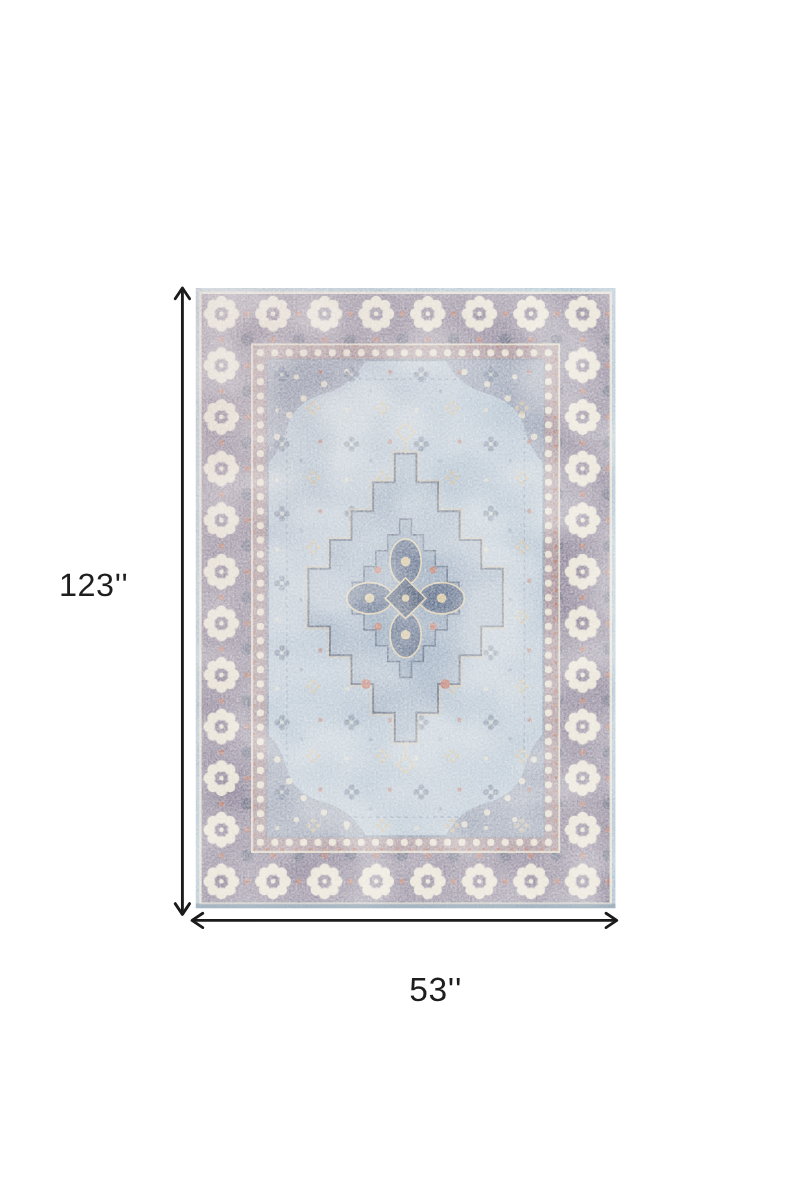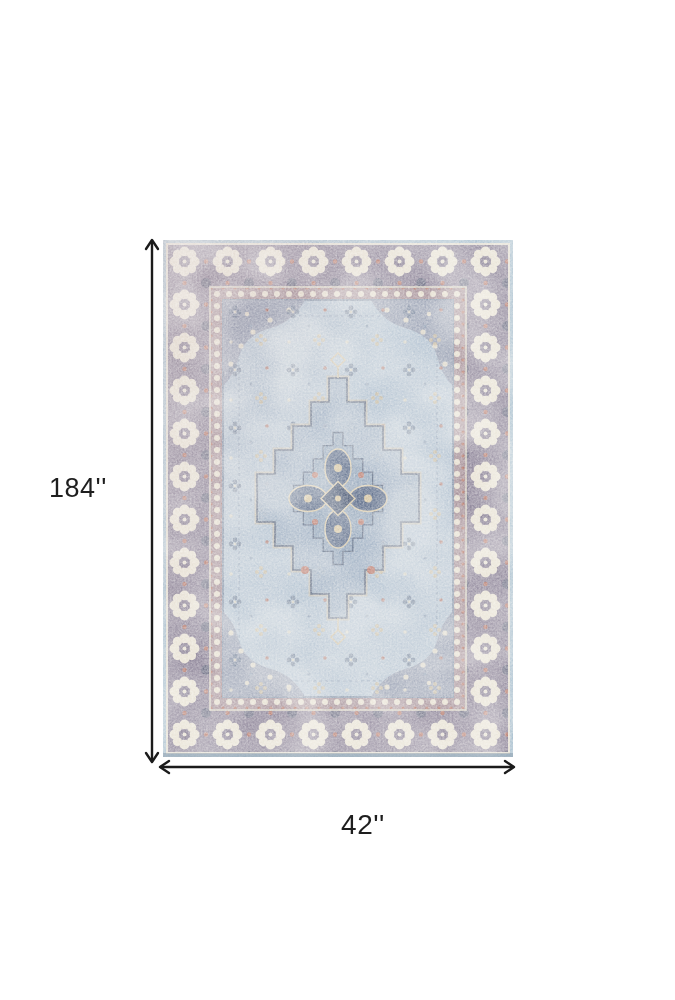--- a/index.html
+++ b/index.html
@@ -223,17 +223,17 @@
   </svg>
 
   <svg class="h-arrow" viewBox="0 0 364 16" xmlns="http://www.w3.org/2000/svg" aria-hidden="true">
     <g stroke="#1b1b1b" stroke-width="2.4" fill="none" stroke-linecap="round" stroke-linejoin="round">
       <line x1="6" y1="8" x2="358" y2="8"></line>
       <polyline points="14,2 5,8 14,14"></polyline>
       <polyline points="350,2 359,8 350,14"></polyline>
     </g>
   </svg>
 
-  <div class="dim-label height">184''</div>
-
-  <div class="dim-label width">42''</div>
+  <div class="dim-label height">123''</div>
+
+  <div class="dim-label width">53''</div>
 
 </div>
 
 </body></html>

